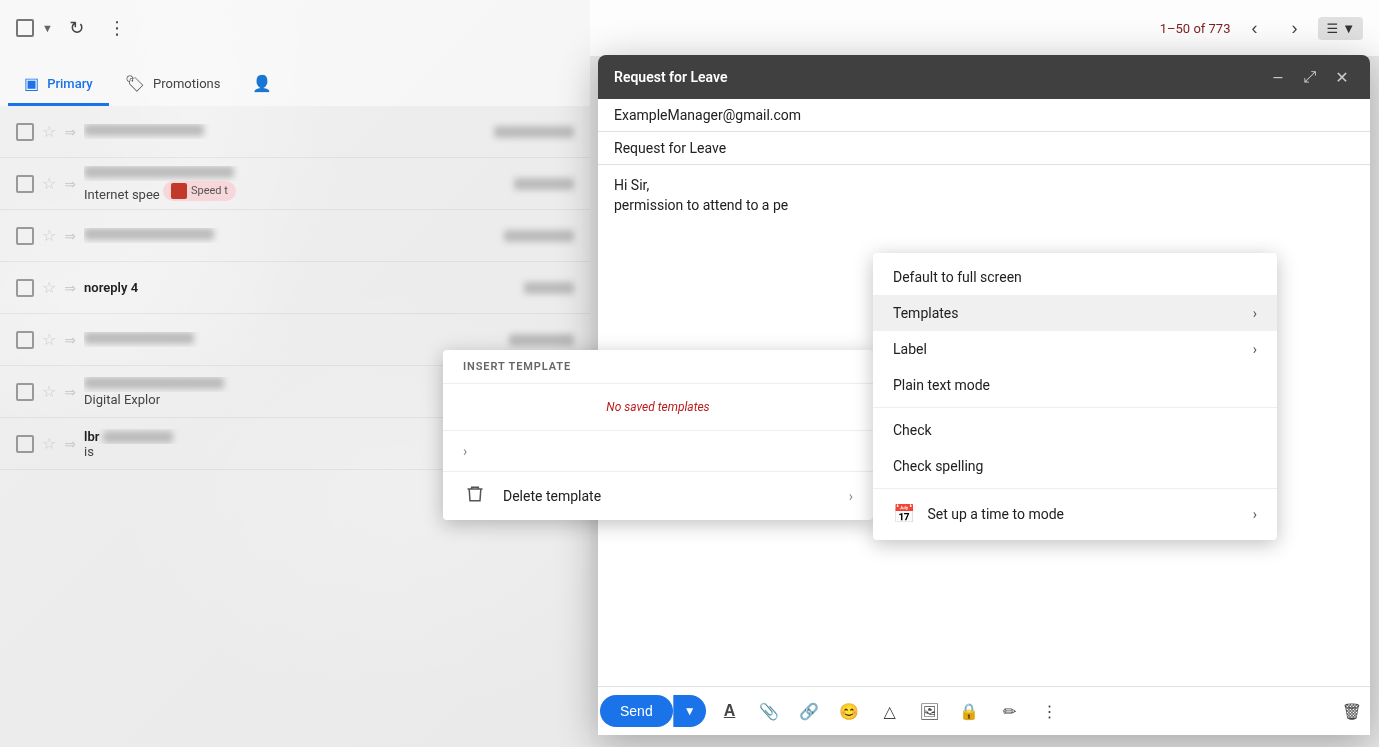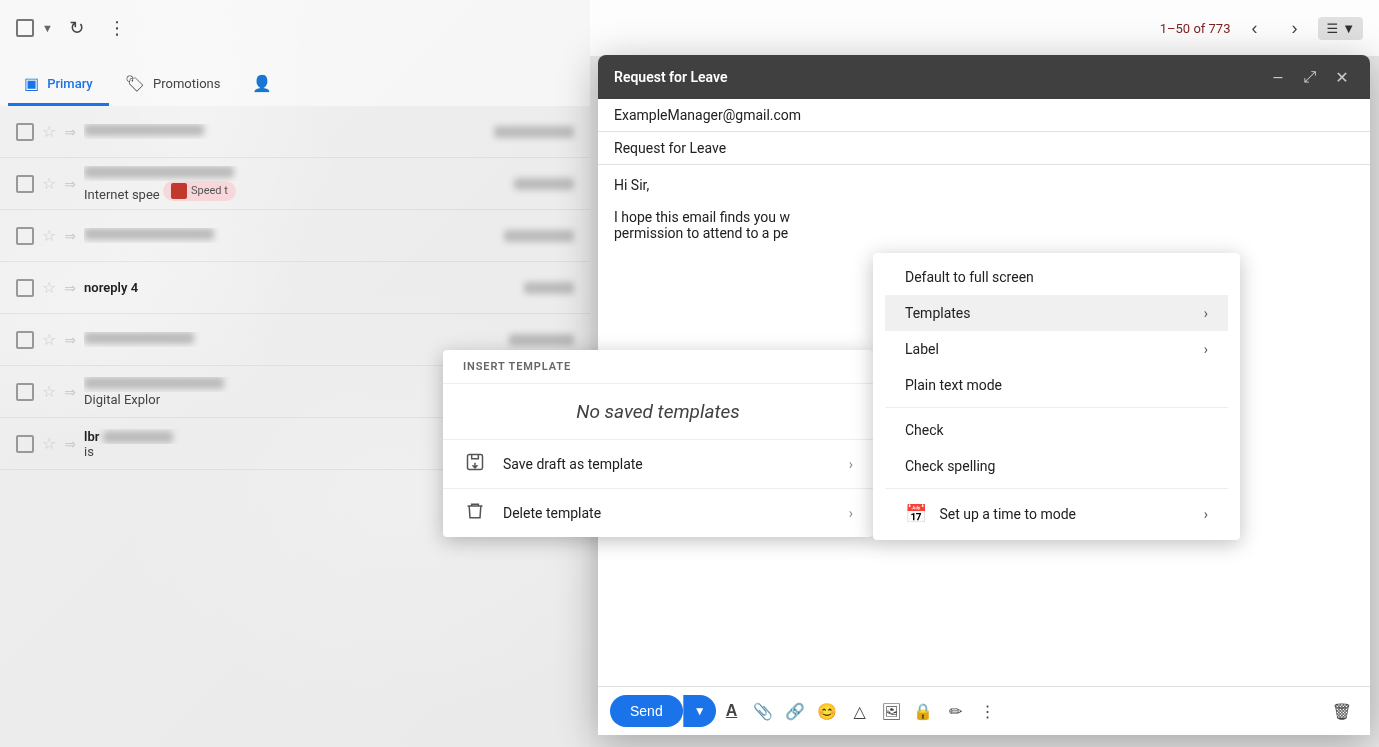--- a/index.html
+++ b/index.html
@@ -278,25 +278,25 @@
     .compose-body {
       flex: 1;
       padding: 12px 16px;
       font-size: 14px;
       color: #202124;
       overflow: hidden;
     }
 
     
     .compose-footer {
-      padding: 8px 12px;
+      padding: 8px 2px;
       border-top: 1px solid #e0e0e0;
       display: flex;
       align-items: center;
-      gap: 0;
+      gap: 8px;
     }
 
     .send-btn {
       background: #1a73e8;
       color: #fff;
       border: none;
       border-radius: 20px;
       padding: 8px 20px;
       font-size: 14px;
       font-weight: 500;
@@ -343,22 +343,22 @@
       font-size: 11px;
       font-weight: 600;
       color: #666;
       letter-spacing: 0.08em;
       text-transform: uppercase;
       border-bottom: 1px solid #eee;
     }
 
     .tmpl-empty {
       padding: 16px 20px;
-      font-size: 19px;
-      color: #404040;
+      font-size: 12px;
+      color: #b91c1c;
       font-style: italic;
       text-align: center;
       border-bottom: 1px solid #eee;
     }
 
     .tmpl-item {
       padding: 12px 20px;
       font-size: 14px;
       color: #202124;
       display: flex;
@@ -387,27 +387,27 @@
     .tmpl-divider {
       height: 1px;
       background: #eee;
     }
 
     
     .context-menu {
       position: absolute;
       top: 253px;
       left: 873px;
-      width: 367px;
+      width: 404px;
       background: #fff;
       border-radius: 4px;
       box-shadow: 0 4px 20px rgba(0,0,0,0.25);
       z-index: 40;
       overflow: hidden;
-      padding: 6px 12px;
+      padding: 6px 0;
     }
 
     .ctx-item {
       padding: 10px 20px;
       font-size: 14px;
       color: #202124;
       cursor: pointer;
       display: flex;
       align-items: center;
       justify-content: space-between;
@@ -579,22 +579,21 @@
       <button class="compose-header-btn">✕</button>
     </div>
   </div>
   <div class="compose-field">
     <span>ExampleManager@gmail.com</span>
   </div>
   <div class="compose-field">
     <span>Request for Leave</span>
   </div>
   <div class="compose-body">
-    <div style="margin-bottom:16px;">Hi Sir,</div>
-    <div>I hope this email finds you w</div>
+    <div style="margin-bottom:4px;">Hi Sir,</div>
     <div>permission to attend to a pe</div>
   </div>
   <div class="compose-footer">
     <div style="display:flex;">
       <button class="send-btn">Send</button>
       <button class="send-dropdown">▼</button>
     </div>
     <button class="format-btn" title="Formatting options">
       <span style="text-decoration:underline;font-weight:bold;">A</span>
     </button>
@@ -626,30 +625,20 @@
     <button class="format-btn">
       <span>🗑</span>
     </button>
   </div>
 </div>
 
 <div class="templates-dropdown">
   <div class="tmpl-section-header">INSERT TEMPLATE</div>
   <div class="tmpl-empty">No saved templates</div>
   <div class="tmpl-item">
-    <div class="tmpl-item-left">
-      <span class="tmpl-icon">
-        <svg width="20" height="20" viewBox="0 0 24 24" fill="none" stroke="currentColor" stroke-width="1.8">
-          <rect x="3" y="3" width="18" height="18" rx="2"></rect>
-          <path d="M8 3v5h8V3"></path>
-          <path d="M12 13v5M9 16l3 3 3-3"></path>
-        </svg>
-      </span>
-      <span>Save draft as template</span>
-    </div>
     <span class="tmpl-arrow">›</span>
   </div>
   <div class="tmpl-divider"></div>
   <div class="tmpl-item">
     <div class="tmpl-item-left">
       <span class="tmpl-icon">
         <svg width="20" height="20" viewBox="0 0 24 24" fill="none" stroke="currentColor" stroke-width="1.8">
           <path d="M3 6h18M8 6V4h8v2M19 6l-1 14H6L5 6"></path>
         </svg>
       </span>

